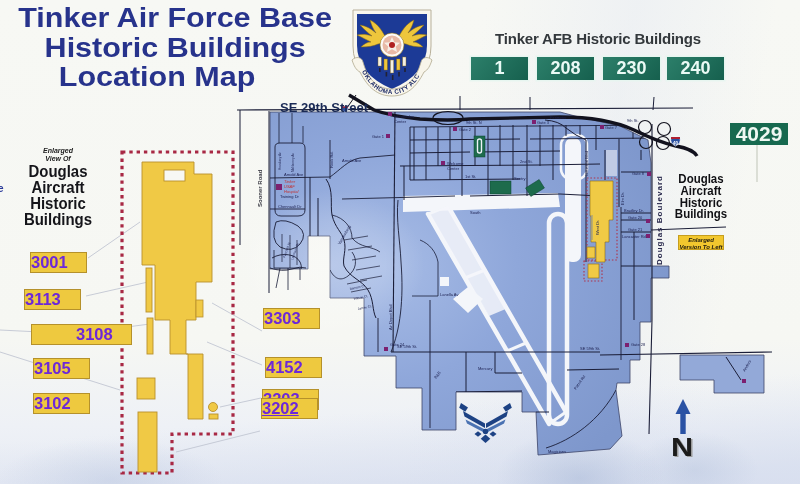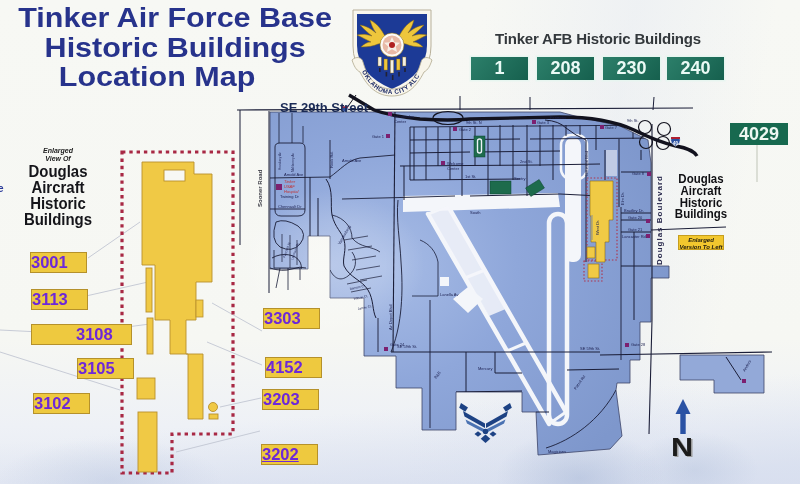--- a/index.html
+++ b/index.html
@@ -12,21 +12,21 @@
   linear-gradient(100deg, rgba(255,255,255,0) 55%, rgba(222,228,242,.35) 72%, rgba(255,255,255,0) 88%),
   linear-gradient(180deg,#f7f8f4 0%,#f6f7f3 70%,#eef1f6 88%,#e7ebf4 100%);}
 .abs{position:absolute;}
 #title{left:0px;top:4px;width:350px;text-align:center;font-size:27px;font-weight:bold;
  color:#27338c;line-height:29.5px;transform:scaleX(1.13);transform-origin:174px 0;}
 #rhead{left:460px;top:30px;width:276px;text-align:center;font-size:15px;font-weight:bold;color:#33383c;letter-spacing:-0.2px;}
 .gsign{position:absolute;top:57px;height:23px;width:57px;background:linear-gradient(130deg,#2c7f6a,#16604e);
  color:#eafaf5;font-size:18px;font-weight:bold;text-align:center;line-height:23px;
  box-shadow:0 0 0 1.5px rgba(230,245,240,.9);}
 #g4029{left:730px;top:123px;width:58px;height:22px;background:#17694f;color:#eef8f2;
- font-size:18px;font-weight:bold;text-align:center;line-height:22px;}
+ font-size:21px;font-weight:bold;text-align:center;line-height:22px;}
 #lenl{left:22px;top:147px;width:72px;text-align:center;font-size:7px;font-style:italic;font-weight:bold;color:#222;line-height:8px;}
 #lhead{left:8px;top:164px;width:100px;text-align:center;font-size:17px;font-weight:bold;color:#15151a;line-height:16px;
  transform:scaleX(0.88);transform-origin:50% 0;}
 .ylab{position:absolute;width:55px;height:19px;background:#eec93f;border:1px solid #b5912b;
  color:#6d28d9;font-size:16.5px;font-weight:bold;line-height:19px;}
 #rtext{left:652px;top:173px;width:98px;text-align:center;font-size:13.5px;font-weight:bold;color:#101014;line-height:11.8px;
  transform:scaleX(0.85);transform-origin:50% 0;}
 #enl2{left:678px;top:235px;width:46px;height:15px;background:#f2c72e;border:1px solid #c69e1e;
  text-align:center;font-size:6px;font-style:italic;font-weight:bold;color:#252010;line-height:7px;padding-top:1px;box-sizing:border-box;}
 #sooner{left:257px;top:207px;font-size:6px;font-weight:bold;color:#3a3a44;
@@ -335,27 +335,27 @@
   <div class="abs" id="title">Tinker Air Force Base<br>Historic Buildings<br><span style="position:relative;left:-16px;">Location Map</span></div>
   <div class="abs" id="rhead">Tinker AFB Historic Buildings</div>
   <div class="gsign" style="left:471px;">1</div>
   <div class="gsign" style="left:537px;">208</div>
   <div class="gsign" style="left:603px;">230</div>
   <div class="gsign" style="left:667px;">240</div>
   <div class="abs" id="g4029">4029</div>
   <div class="abs" id="lenl">Enlarged<br>View Of</div>
   <div class="abs" id="lhead">Douglas<br>Aircraft<br>Historic<br>Buildings</div>
   <div class="ylab" style="left:30px;top:252px;">3001</div>
-  <div class="ylab" style="left:31px;top:289px;">3113</div>
+  <div class="ylab" style="left:24px;top:289px;">3113</div>
   <div class="ylab" style="left:31px;top:324px;padding-left:44px;">3108</div>
-  <div class="ylab" style="left:33px;top:358px;margin-left:44px;">3105</div>
+  <div class="ylab" style="left:33px;top:358px;">3105</div>
   <div class="ylab" style="left:33px;top:393px;">3102</div>
   <div class="ylab" style="left:263px;top:308px;">3303</div>
   <div class="ylab" style="left:265px;top:357px;">4152</div>
   <div class="ylab" style="left:262px;top:389px;">3203</div>
-  <div class="ylab" style="left:261px;top:444px;text-decoration:underline;">3202</div>
+  <div class="ylab" style="left:261px;top:398px;text-decoration:underline;">3202</div>
   <div class="abs" id="rtext">Douglas<br>Aircraft<br>Historic<br>Buildings</div>
   <div class="abs" id="enl2">Enlarged<br>Version To Left</div>
   <div class="abs" id="sooner">Sooner Road</div>
   <div class="abs" id="dougbd">Douglas Boulevard</div>
   <div class="abs" id="se29">SE 29th Street</div>
   <div class="abs" id="nlet">N</div>
 </div>
 
 </body></html>

